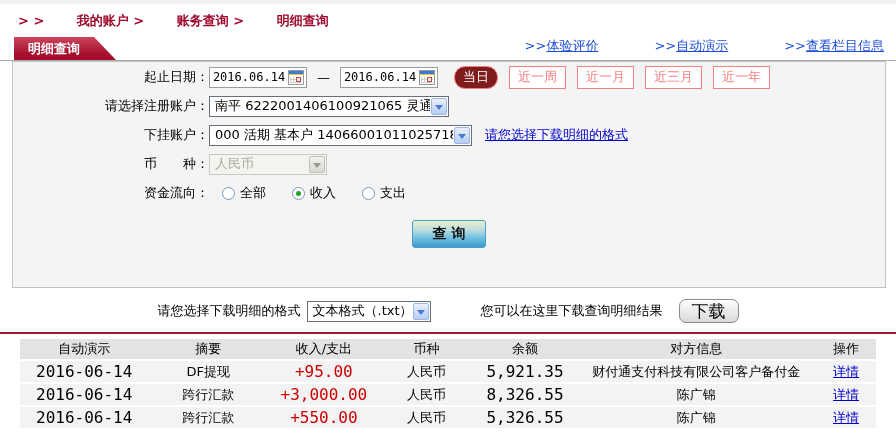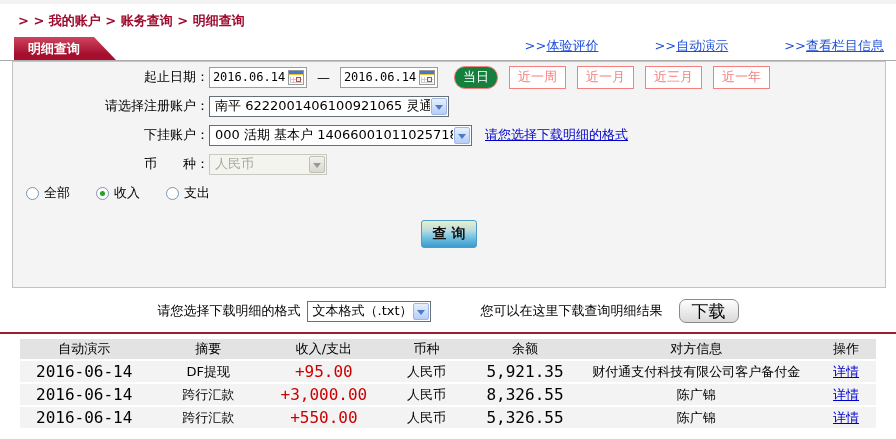--- a/index.html
+++ b/index.html
@@ -1,20 +1,20 @@
 <!DOCTYPE html>
 <html><head>
 <meta charset="utf-8">
 <style>
   * { margin:0; padding:0; box-sizing:border-box; }
   html,body { width:896px; height:439px; overflow:hidden; background:#fff;
     font-family:"DejaVu Sans", sans-serif; font-size:13px; color:#000; }
   .top-strip { height:4px; background:#F2F2F2; }
   .breadcrumb { margin:8px 0 0 18px; color:#9E0B2E; font-weight:bold; height:18px; }
-  .breadcrumb a { color:#9E0B2E; text-decoration:none; cursor:pointer; }
+  .breadcrumb a { color:#9E0B2E; text-decoration:none; cursor:pointer;margin-left:28px; }
   .tab-row { position:relative; margin-top:6px; height:25px; border-bottom:1px solid #ABABAB; }
   .tab { position:absolute; left:14px; bottom:0; height:23px; line-height:23px;
     padding:0 36px 0 14px; background:linear-gradient(180deg,#CE4560,#A50F2D 75%);
     color:#fff; font-weight:bold; clip-path:polygon(0 0, calc(100% - 22px) 0, 100% 100%, 0 100%); }
   .top-links { position:absolute; right:12px; bottom:5px; display:flex; gap:56px; }
   .top-link { color:#1d4ed8; text-decoration:none; cursor:pointer; }
   .top-link .lt { text-decoration:underline; }
   .panel { margin:0 10px 0 12px; height:227px; border:1px solid #C3C3C3;
     background:#F4F4F4; padding-top:3px; }
   .form-row { display:flex; align-items:center; height:24px; margin-bottom:5px; }
@@ -27,41 +27,41 @@
   .cal-icon::after { content:''; position:absolute; top:3px; left:0; right:0; height:1px; background:#F2C12E; }
   .cal-grid { position:absolute; left:1px; right:1px; top:6px; bottom:1px;
     background:repeating-linear-gradient(90deg,#CCC 0 1px,transparent 1px 3px),
                repeating-linear-gradient(0deg,#CCC 0 1px,transparent 1px 3px); }
   .cal-dot { position:absolute; right:2px; bottom:2px; width:5px; height:5px;
     background:#FBEAEA; border:1px solid #C34848; z-index:2; }
   .dash { margin:0 10px; }
   .quick-buttons { margin-left:16px; display:flex; gap:11px; }
   .quick-btn { height:23px; padding:0 8px; border:1px solid #F58080; background:#fff;
     color:#F58080; font-size:13px; font-family:inherit; cursor:pointer; }
-  .quick-btn.active { background:#15803d; color:#fff;border-radius:11px; }
+  .quick-btn.active { background:#7f1d1d; color:#fff;border-radius:11px; }
   .select { display:inline-flex; align-items:center; height:21px; border:1px solid #65707A; background:#fff; }
   .select .val { flex:1; padding:0 5px; white-space:nowrap; overflow:hidden; }
   .sel-arrow { width:16px; height:17px; margin:1px; border-radius:2px; cursor:pointer;
     background:linear-gradient(180deg,#E8F0FE,#B7CDF6); border:1px solid #9DB6E4;
     display:flex; align-items:flex-start; justify-content:center; }
   .sel-arrow::after { content:''; width:0; height:0; border:4px solid transparent;
     border-top:5px solid #4A7AC9; margin-top:6px; }
   .reg-select { width:240px; } .sub-select { width:263px; }
   .cur-select { width:118px; } .fmt-select { width:124px; margin-left:6px;text-align:center; }
   .cur-select.disabled { background:#F4F4EF; border-color:#C9C9C0; color:#A8A89E; }
   .disabled .sel-arrow { background:linear-gradient(#F2F2EE,#D8D8D0); border-color:#C0C0B8; }
   .disabled .sel-arrow::after { border-top-color:#9A9A90; }
   .snapshot-link { margin-left:13px; color:#0000CC; text-decoration:underline; cursor:pointer; }
   .flow-group { display:flex; margin-left:13px; }
   .flow-opt { display:flex; align-items:center; margin-right:26px; cursor:pointer; }
   .radio { width:13px; height:13px; border-radius:50%; border:1px solid #7A96B8;
     background:#fff; margin-right:5px; position:relative; }
   .radio.checked::after { content:''; position:absolute; left:3px; top:3px;
     width:5px; height:5px; border-radius:50%; background:#1FA31F; }
-  .query-btn { display:block; margin:15px auto 0; width:56px; height:28px;
+  .query-btn { display:block; margin:15px auto 0; width:74px; height:28px;
     border:1px solid #4C9CC8; border-radius:3px; font-family:inherit;
     background:linear-gradient(180deg,#E9EFC6 0%,#BBDDE2 35%,#6FC0E0 65%,#3D9BCE 100%);
     font-size:14px; font-weight:bold; color:#111; cursor:pointer; }
   .download-row { margin-top:10px; display:flex; align-items:center; justify-content:center; height:26px; }
   .dl-hint { margin-left:50px; }
   .dl-btn { margin-left:16px; width:60px; height:24px; border:1px solid #8A8A8A; border-radius:7px;
     background:linear-gradient(180deg,#FEFEFE,#D9D9D9); font-size:17px; font-family:inherit; cursor:pointer; }
   .table-wrap { margin-top:8px; border-top:2px solid #9E1B32; padding:3px 20px 0; }
   table.results { width:100%; border-collapse:separate; border-spacing:0 2px; font-size:13px; }
   .results th { background:#E3E3E3; font-weight:normal; height:20px; padding:1px 0; }
@@ -137,20 +137,21 @@
 
   <div class="form-row">
     <span class="label">币　　种：</span>
     <span class="select cur-select disabled">
       <span class="val">人民币</span>
       <span class="sel-arrow"></span>
     </span>
   </div>
 
   <div class="form-row">
+    <span class="label">资金流向：</span>
     <span class="flow-group" id="flow-group">
         <span class="flow-opt">
           <span class="radio"></span>
           <span>全部</span>
         </span>
         <span class="flow-opt">
           <span class="radio checked"></span>
           <span>收入</span>
         </span>
         <span class="flow-opt">

